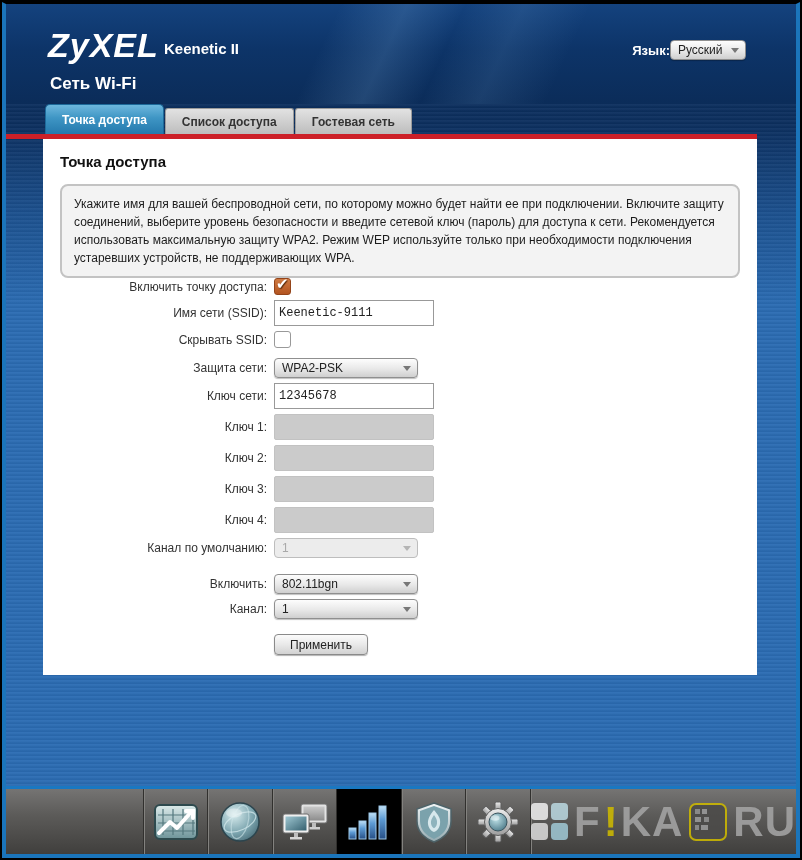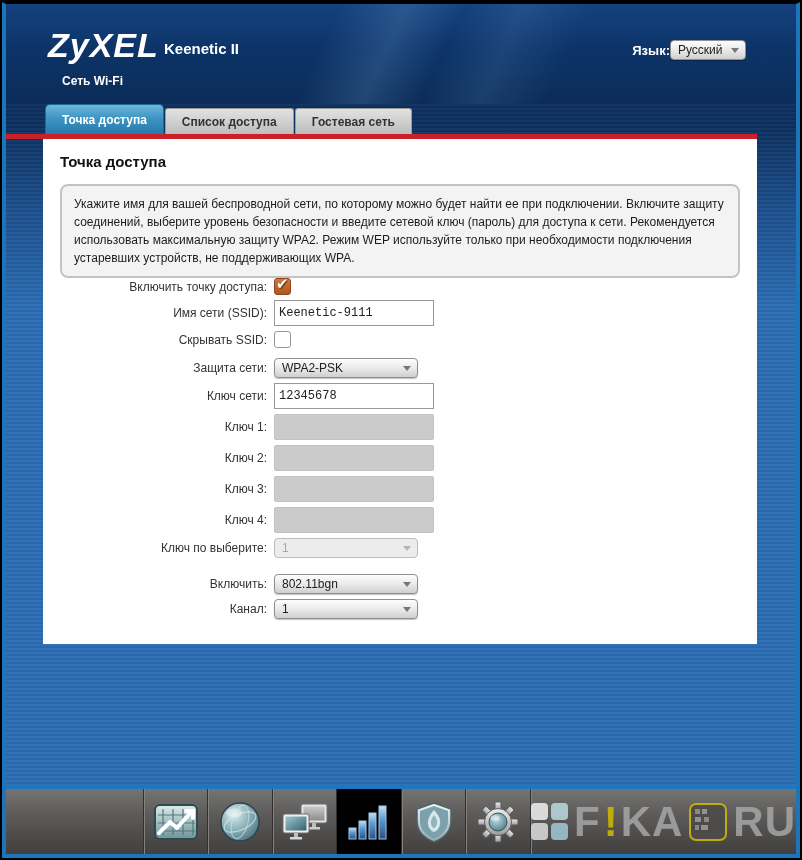--- a/index.html
+++ b/index.html
@@ -13,21 +13,21 @@
     overflow:hidden;}
   
   .header{position:relative;height:100px;
     background:
       linear-gradient(115deg, rgba(255,255,255,0) 40%, rgba(140,190,235,0.18) 48%, rgba(255,255,255,0) 55%, rgba(140,190,235,0.12) 62%, rgba(255,255,255,0) 70%),
       linear-gradient(180deg,#14427e 0,#0d3468 45px,#0b2c59 100%);}
   .logo{position:absolute;left:42px;top:22px;color:#fff;font-size:34px;font-weight:bold;font-style:italic;letter-spacing:1px;}
   .model{position:absolute;left:158px;top:36px;color:#fff;font-size:15px;font-weight:bold;}
   .langbox{position:absolute;right:50px;top:36px;display:flex;align-items:center;gap:0;}
   .langlabel{color:#fff;font-size:13px;font-weight:bold;}
-  .section-title{position:absolute;left:56px;top:70px;color:#fff;font-size:12px;font-weight:bold;}
+  .section-title{position:absolute;left:44px;top:70px;color:#fff;font-size:17px;font-weight:bold;}
   
   .sel{position:relative;box-sizing:border-box;height:20px;border:1px solid #8f8f8f;border-radius:4px;
     background:linear-gradient(180deg,#fdfdfd,#e8e8e8 55%,#cfcfcf);display:flex;align-items:center;
     padding:0 18px 0 7px;font-size:12px;color:#222;box-shadow:0 1px 1px rgba(0,0,0,0.25);}
   .sel .arr{position:absolute;right:6px;top:50%;margin-top:-2px;width:0;height:0;
     border-left:4px solid transparent;border-right:4px solid transparent;border-top:5px solid #777;}
   .sel.disabled{background:#ececec;border-color:#bdbdbd;color:#a9a9a9;box-shadow:none;}
   .sel.disabled .arr{border-top-color:#b5b5b5;}
   
   .tabbar{display:flex;align-items:flex-end;height:30px;padding-left:39px;}
@@ -147,21 +147,21 @@
     </div>
     <div class="row">
       <label>Ключ 3:</label>
       <input class="txt disabled" disabled="" value="" style="">
     </div>
     <div class="row">
       <label>Ключ 4:</label>
       <input class="txt disabled" disabled="" value="" style="">
     </div>
     <div class="row">
-      <label>Ключ по выберите:</label>
+      <label>Канал по умолчанию:</label>
       <div class="sel w160 disabled">
         <span>1</span>
         <span class="arr"></span>
       </div>
     </div>
 
     <div class="row" style="margin-top:16px">
       <label>Включить:</label>
       <div class="sel w160">
         <span>802.11bgn</span>
@@ -169,20 +169,23 @@
       </div>
     </div>
     <div class="row">
       <label>Канал:</label>
       <div class="sel w160">
         <span>1</span>
         <span class="arr"></span>
       </div>
     </div>
 
+    <div class="btnrow">
+      <button class="btn">Применить</button>
+    </div>
   </div>
 
   <div class="bottombar">
     <div class="navspace"></div>
 
     <div class="navitem">
       <svg width="46" height="38" viewBox="0 0 46 38">
         <defs>
               <linearGradient id="g1" x1="0" y1="0" x2="0" y2="1">
           <stop offset="0" stop-color="#dcebea"></stop>

